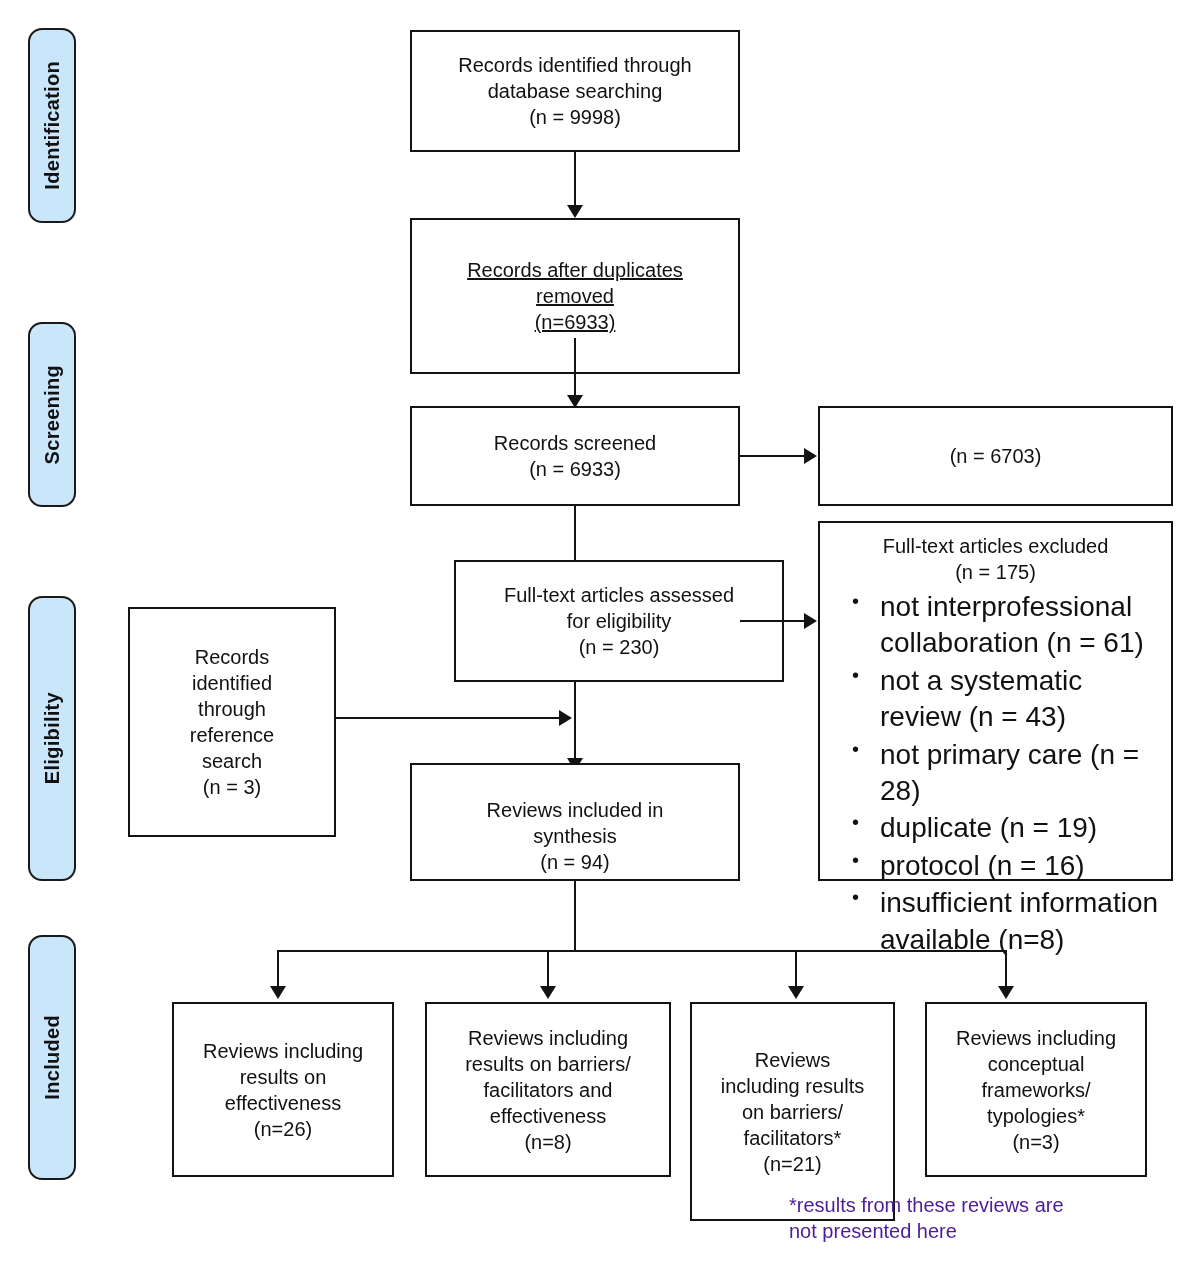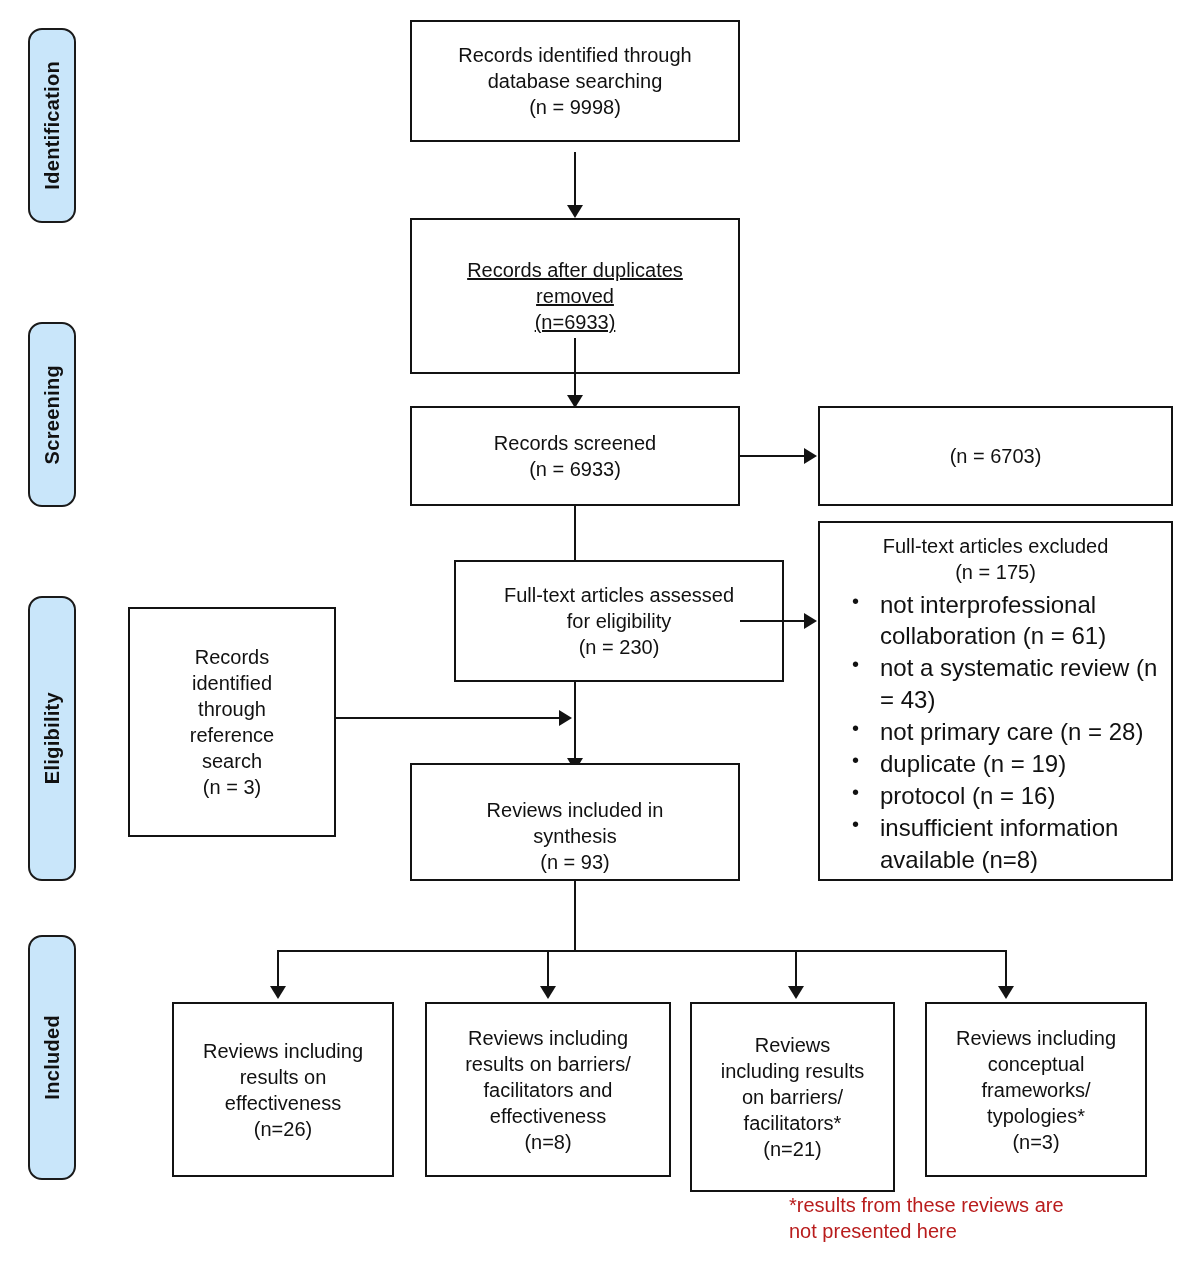--- a/index.html
+++ b/index.html
@@ -71,21 +71,21 @@
   }
   .listbox ul {
     margin: 4px 0 0 0;
     padding: 0 0 0 14px;
     list-style: none;
   }
   .listbox li {
     position: relative;
     padding-left: 36px;
     margin: 0 0 1px 0;
-    font-size: 24px;
+    font-size: 28px;
     line-height: 1.30;
   }
   .listbox li::before {
     content: "\2022";
     position: absolute;
     left: 8px;
     top: -1px;
     font-size: 20px;
     line-height: 1.30;
   }
@@ -111,21 +111,21 @@
     border-top: 8px solid transparent;
     border-bottom: 8px solid transparent;
     border-left: 13px solid #131313;
   }
 
   
   .footnote {
     position: absolute;
     font-size: 20px;
     line-height: 1.32;
-    color: #b91c1c;
+    color: #4c1d95;
     text-align: left;
   }
   .footnote .line { display: block; }
 </style>
 </head>
 <body>
 
 <div id="canvas">
 
   <div class="stage-tab" style="left:28px; top:28px; width:48px; height:195px;">
@@ -137,21 +137,21 @@
   </div>
 
   <div class="stage-tab" style="left:28px; top:596px; width:48px; height:285px;">
     <span class="stage-label">Eligibility</span>
   </div>
 
   <div class="stage-tab" style="left:28px; top:935px; width:48px; height:245px;">
     <span class="stage-label">Included</span>
   </div>
 
-  <div class="node" style="left:410px; top:20px; width:330px; height:122px;">
+  <div class="node" style="left:410px; top:30px; width:330px; height:122px;">
     <span class="lines">
       <span class="line">Records identified through</span>
       <span class="line">database searching</span>
       <span class="line">(n = 9998)</span>
     </span>
   </div>
 
   <div class="vline" style="left:574px; top:152px; height:55px;"></div>
   <div class="arrow-down" style="left:567px; top:205px;"></div>
 
@@ -225,21 +225,21 @@
   <div class="hline" style="left:336px; top:717px; width:225px;"></div>
   <div class="arrow-right" style="left:559px; top:710px;"></div>
 
   <div class="vline" style="left:574px; top:682px; height:82px;"></div>
   <div class="arrow-down" style="left:567px; top:758px;"></div>
 
   <div class="node" style="left:410px; top:763px; width:330px; height:118px;align-items:flex-end;">
     <span class="lines">
       <span class="line">Reviews included in</span>
       <span class="line">synthesis</span>
-      <span class="line">(n = 93)</span>
+      <span class="line">(n = 94)</span>
     </span>
   </div>
 
   <div class="vline" style="left:574px; top:881px; height:70px;"></div>
   <div class="hline" style="left:277px; top:950px; width:729px;"></div>
 
   <div class="vline" style="left:277px; top:950px; height:42px;"></div>
   <div class="arrow-down" style="left:270px; top:986px;"></div>
 
   <div class="vline" style="left:547px; top:950px; height:42px;"></div>
@@ -263,21 +263,21 @@
   <div class="node" style="left:425px; top:1002px; width:246px; height:175px;">
     <span class="lines">
       <span class="line">Reviews including</span>
       <span class="line">results on barriers/</span>
       <span class="line">facilitators and</span>
       <span class="line">effectiveness</span>
       <span class="line">(n=8)</span>
     </span>
   </div>
 
-  <div class="node" style="left:690px; top:1002px; width:205px; height:190px;">
+  <div class="node" style="left:690px; top:1002px; width:205px; height:219px;">
     <span class="lines">
       <span class="line">Reviews</span>
       <span class="line">including results</span>
       <span class="line">on barriers/</span>
       <span class="line">facilitators*</span>
       <span class="line">(n=21)</span>
     </span>
   </div>
 
   <div class="node" style="left:925px; top:1002px; width:222px; height:175px;">

